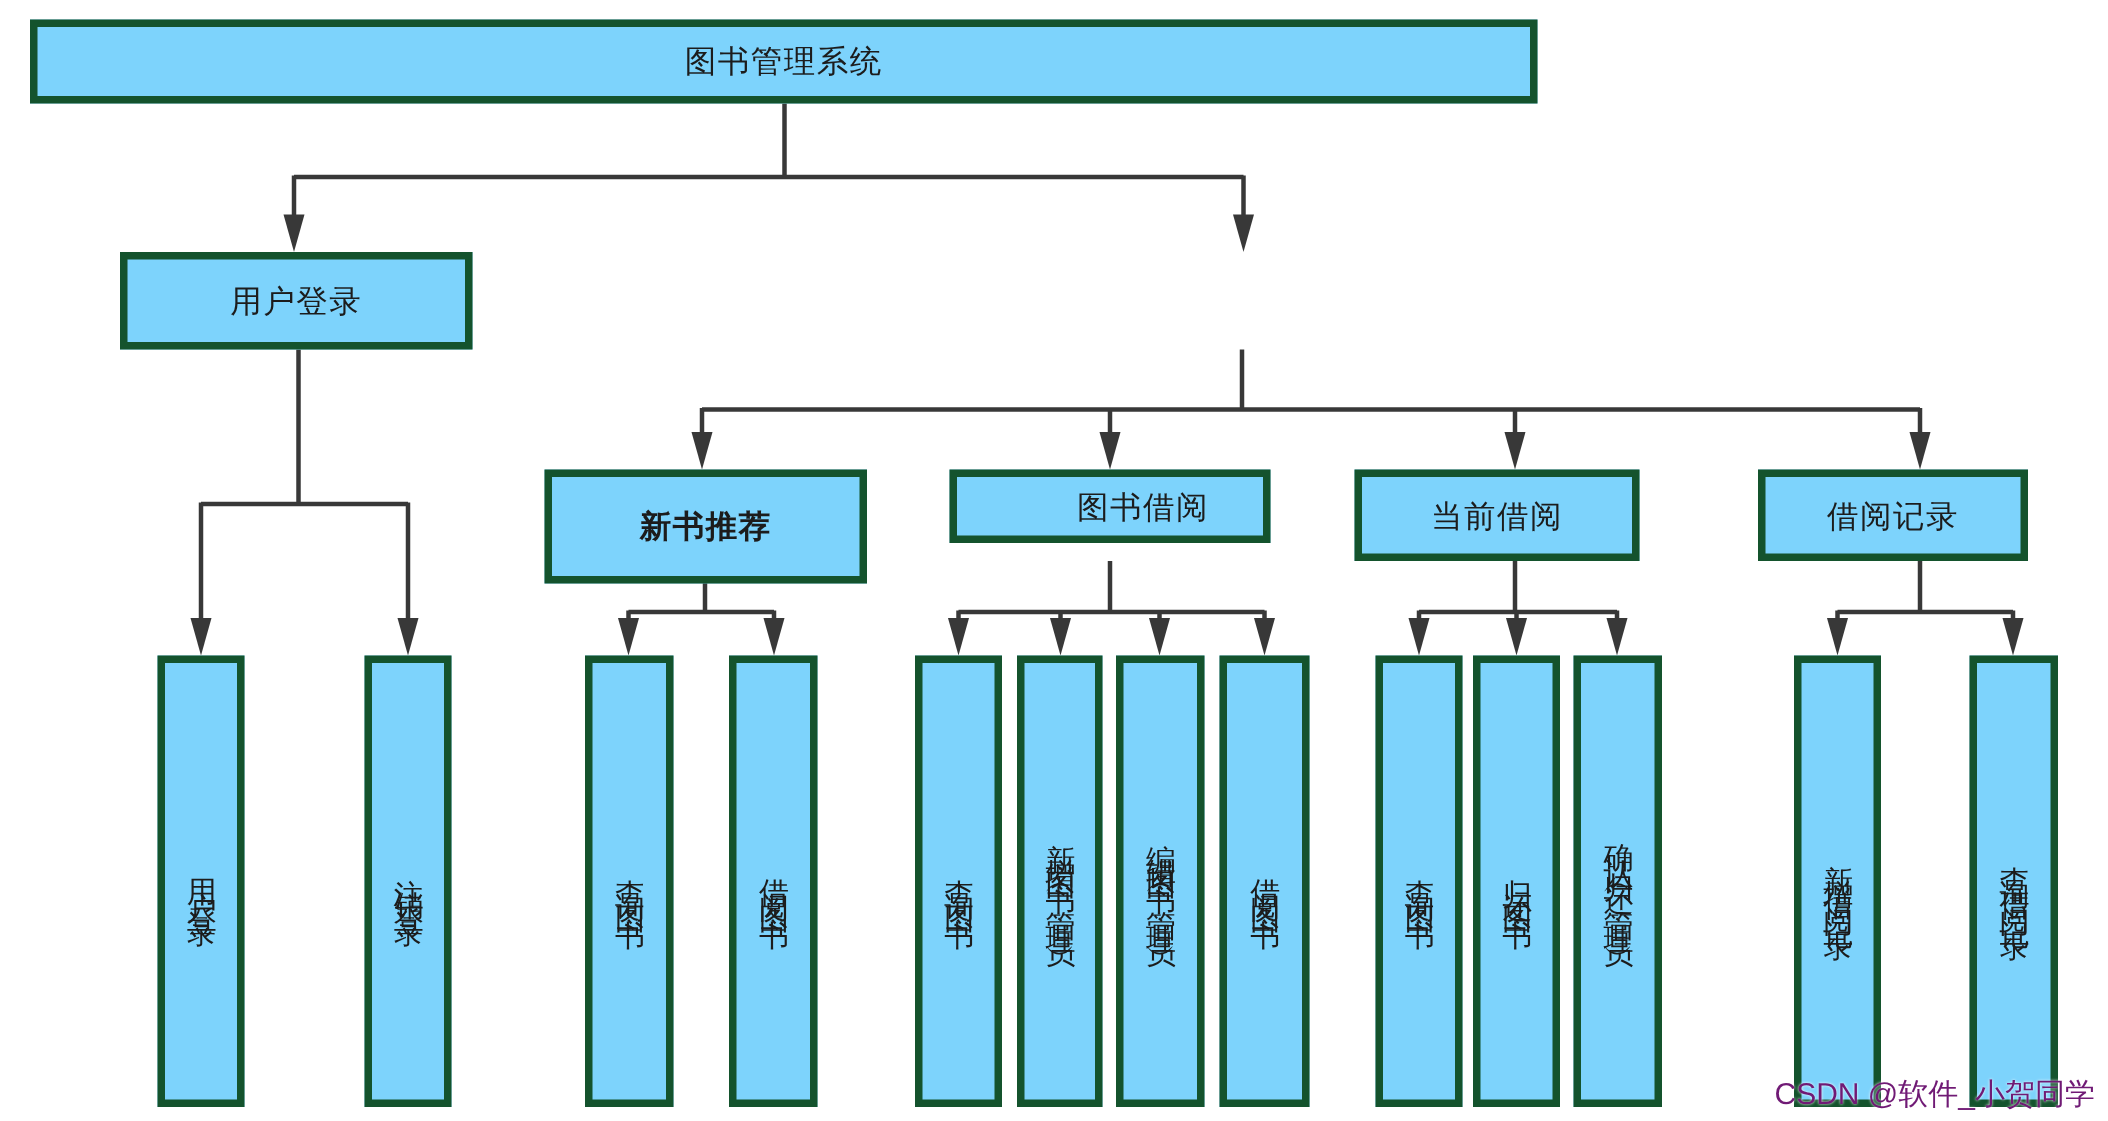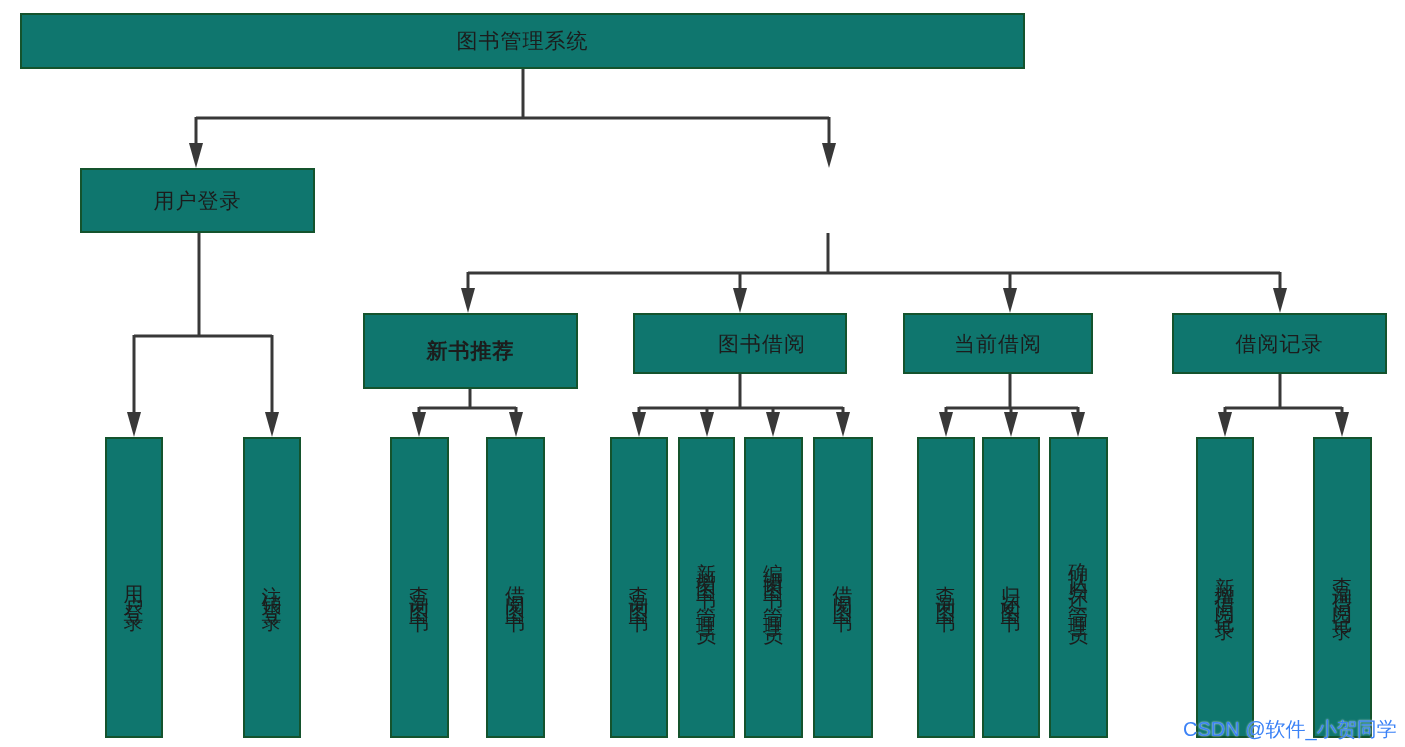--- a/index.html
+++ b/index.html
@@ -7,41 +7,41 @@
     position:relative;
     width:1405px;height:747px;
     background:#ffffff;
     font-family:"Liberation Sans","DejaVu Sans",sans-serif;
     overflow:hidden;
   }
   #connectors{position:absolute;left:0;top:0;width:1405px;height:747px;}
   .box{
     position:absolute;
     box-sizing:border-box;
-    border:2px solid #14532d;
-    background:#0f766e;
+    border:5px solid #14532d;
+    background:#7dd3fc;
     display:flex;
     align-items:center;
     justify-content:center;
     color:#1c1c1c;
   }
   .hbox{font-size:21px;letter-spacing:1px;}
   .vbox{
     writing-mode:vertical-rl;
     text-orientation:mixed;
     font-size:20px;
     letter-spacing:9px;
     line-height:1;
     text-align:center;
   }
   .watermark{
     position:absolute;
     left:1183px;top:716px;
     font-size:20px;
-    color:#3b82f6;
+    color:#701a75;
     text-shadow:0 0 2px #ffffff;
     white-space:nowrap;
   }
 </style>
 </head>
 <body>
 
 <div id="stage">
 
   <svg id="connectors" viewBox="0 0 1405 747" xmlns="http://www.w3.org/2000/svg">
@@ -115,23 +115,23 @@
       <polygon points="1218,412 1232,412 1225,437"></polygon>
       <polygon points="1335,412 1349,412 1342,437"></polygon>
     </g>
   </svg>
 
   <div class="box hbox" style="left:20px;top:13px;width:1005px;height:56px;">图书管理系统</div>
 
   <div class="box hbox" style="left:80px;top:168px;width:235px;height:65px;">用户登录</div>
 
   <div class="box hbox" style="left:363px;top:313px;width:215px;height:76px;font-weight:bold;">新书推荐</div>
-  <div class="box hbox" style="left:633px;top:313px;width:214px;height:61px;padding-left:44px;">图书借阅</div>
+  <div class="box hbox" style="left:633px;top:313px;width:214px;height:49px;padding-left:44px;">图书借阅</div>
   <div class="box hbox" style="left:903px;top:313px;width:190px;height:61px;">当前借阅</div>
-  <div class="box hbox" style="left:1172px;top:313px;width:215px;height:61px;">借阅记录</div>
+  <div class="box hbox" style="left:1172px;top:313px;width:180px;height:61px;">借阅记录</div>
 
   <div class="box vbox" style="left:105px;top:437px;width:58px;height:301px;">用户登录</div>
   <div class="box vbox" style="left:243px;top:437px;width:58px;height:301px;">注销登录</div>
 
   <div class="box vbox" style="left:390px;top:437px;width:59px;height:301px;">查询图书</div>
   <div class="box vbox" style="left:486px;top:437px;width:59px;height:301px;">借阅图书</div>
 
   <div class="box vbox" style="left:610px;top:437px;width:58px;height:301px;">查询图书</div>
   <div class="box vbox" style="left:678px;top:437px;width:57px;height:301px;">新增图书（管理员）</div>
   <div class="box vbox" style="left:744px;top:437px;width:59px;height:301px;">编辑图书（管理员）</div>

